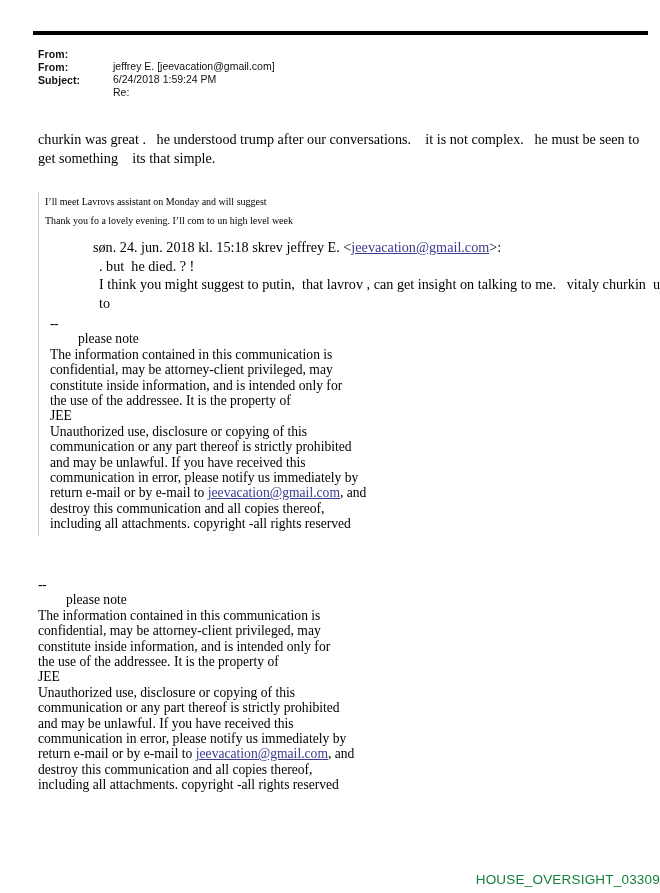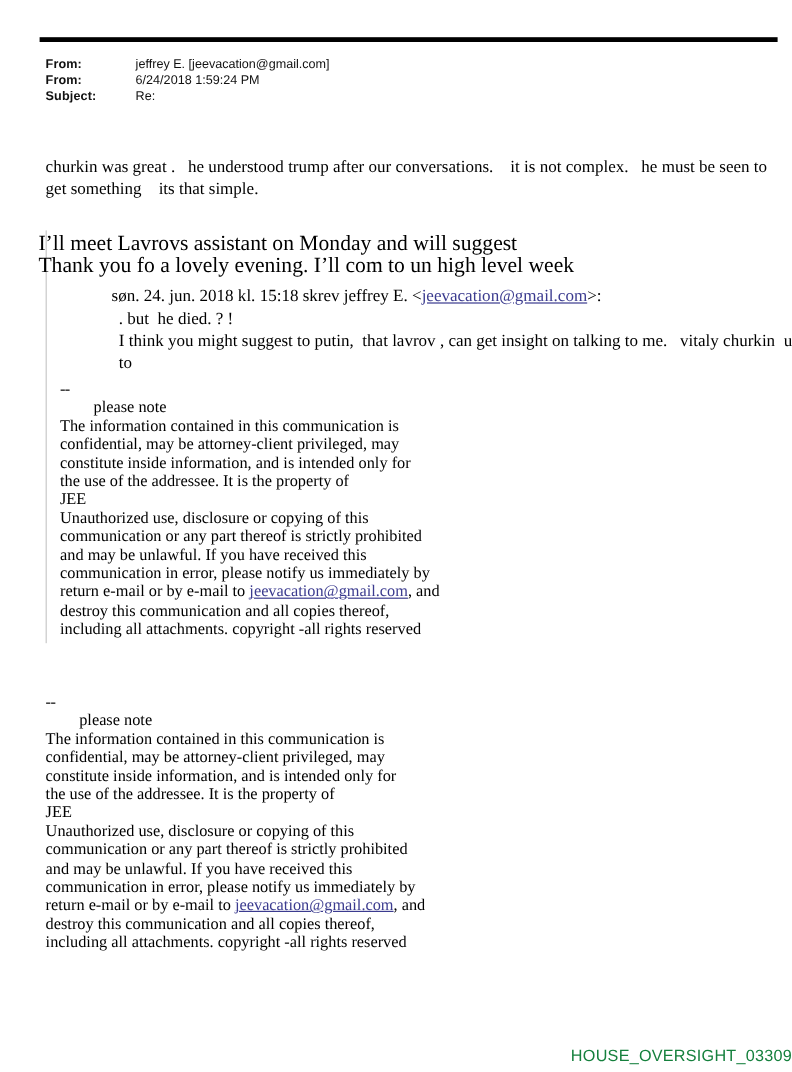--- a/index.html
+++ b/index.html
@@ -52,20 +52,21 @@
     width: 75px;
     flex: 0 0 75px;
     font-weight: bold;
     letter-spacing: 0.1px;
   }
   .hdr-value {
     flex: 1 1 auto;
     display: flex;
     align-items: center;
     white-space: nowrap;
+    margin-top: 12px;
   }
   .redact-bar {
     display: inline-block;
     background: #000000;
     height: 11px;
     vertical-align: middle;
   }
   .redact-to { width: 100px; margin-left: 6px; }
 
   
@@ -99,24 +100,24 @@
     position: absolute;
     left: 38px;
     top: 192px;
     width: 1px;
     height: 344px;
     background: #c9c9c9;
   }
 
   .quoted-lines {
     position: absolute;
-    left: 32px;
+    left: 45px;
     top: 193px;
     width: 600px;
-    font-size: 18px;
+    font-size: 10px;
     line-height: 18.6px;
   }
 
   .skrev {
     position: absolute;
     left: 45px;
     top: 238px;
     width: 600px;
     font-size: 14.2px;
     line-height: 18.6px;

